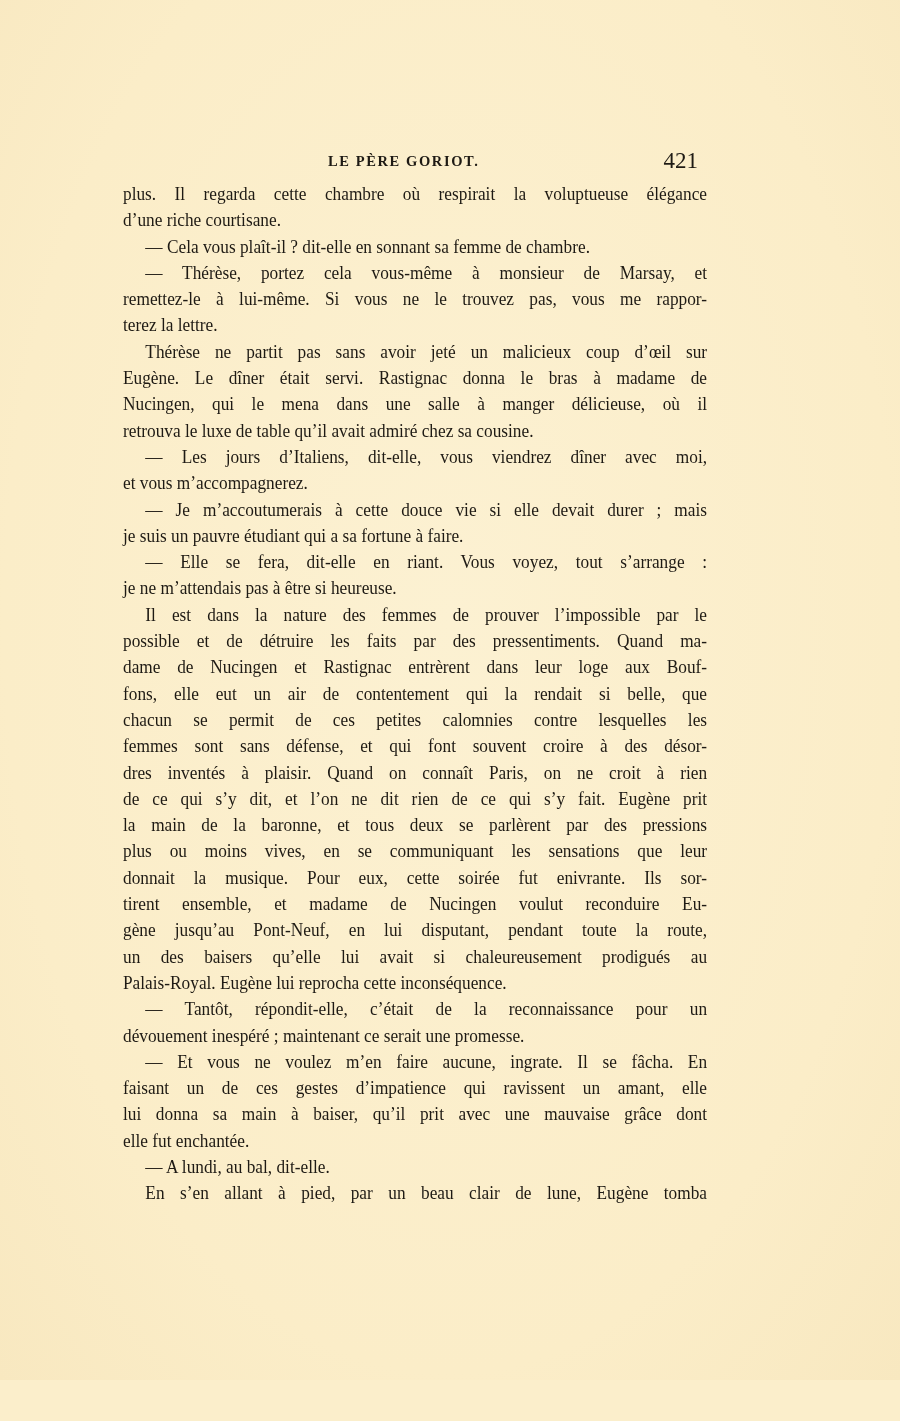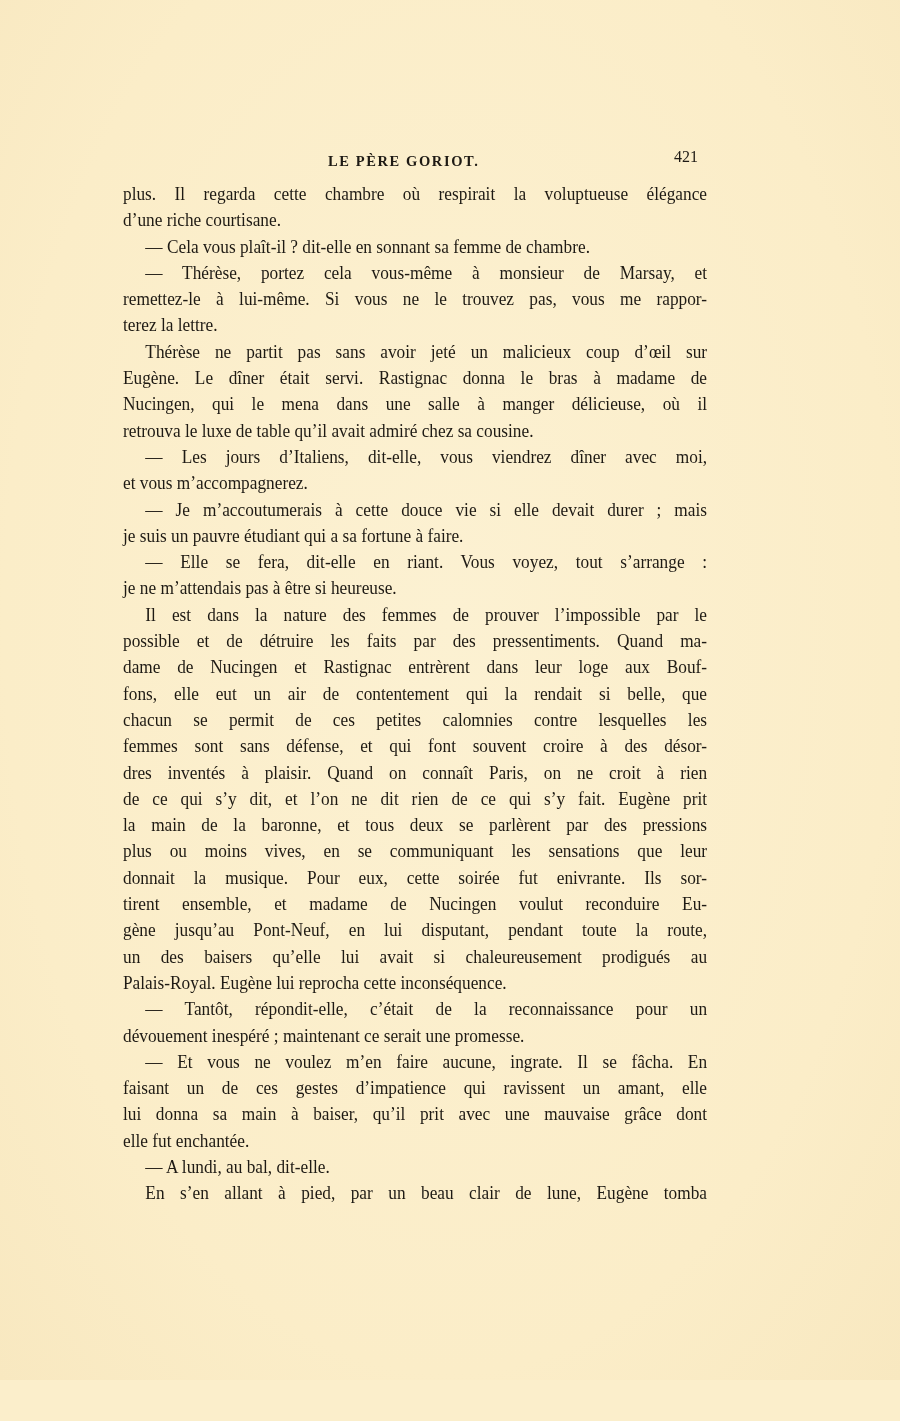--- a/index.html
+++ b/index.html
@@ -18,21 +18,21 @@
   .running-head {
     position: absolute; left: 123px; top: 150px; width: 583px; height: 26px;
   }
   .running-title {
     position: absolute; left: 205px; top: 3px;
     font-size: 14.5px; font-weight: bold; letter-spacing: 1.6px;
     font-variant: small-caps;
   }
   .page-number {
     position: absolute; right: 8px; top: -2px;
-    font-size: 16px;
+    font-size: 23px;
   }
   .text-block {
     position: absolute; left: 123px; top: 181px; width: 584px;
     font-size: 18.6px; line-height: 26.3px;
     text-align: justify;
     transform: scaleX(0.93); transform-origin: left top;
     width: 628px;
   }
   .line {
     display: block; white-space: nowrap; height: 26.3px;

